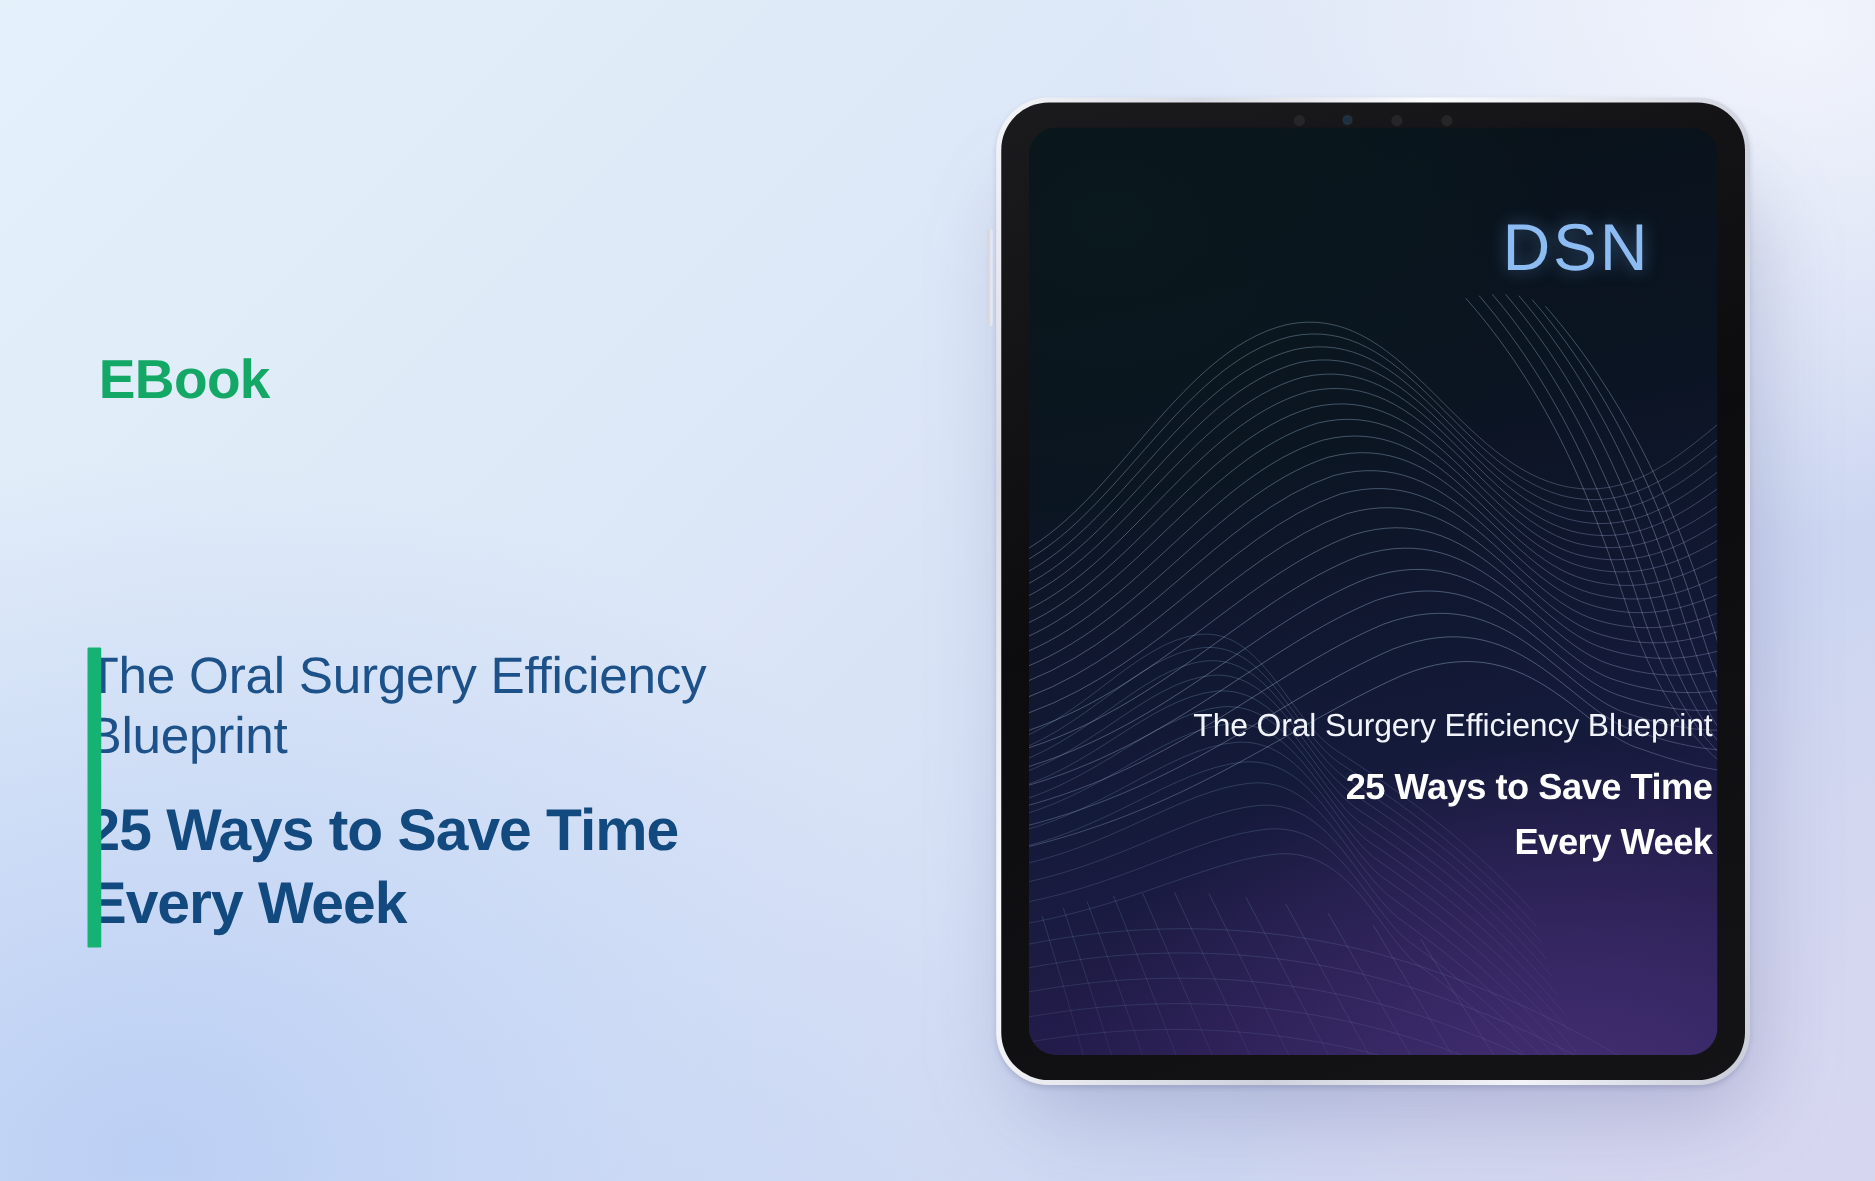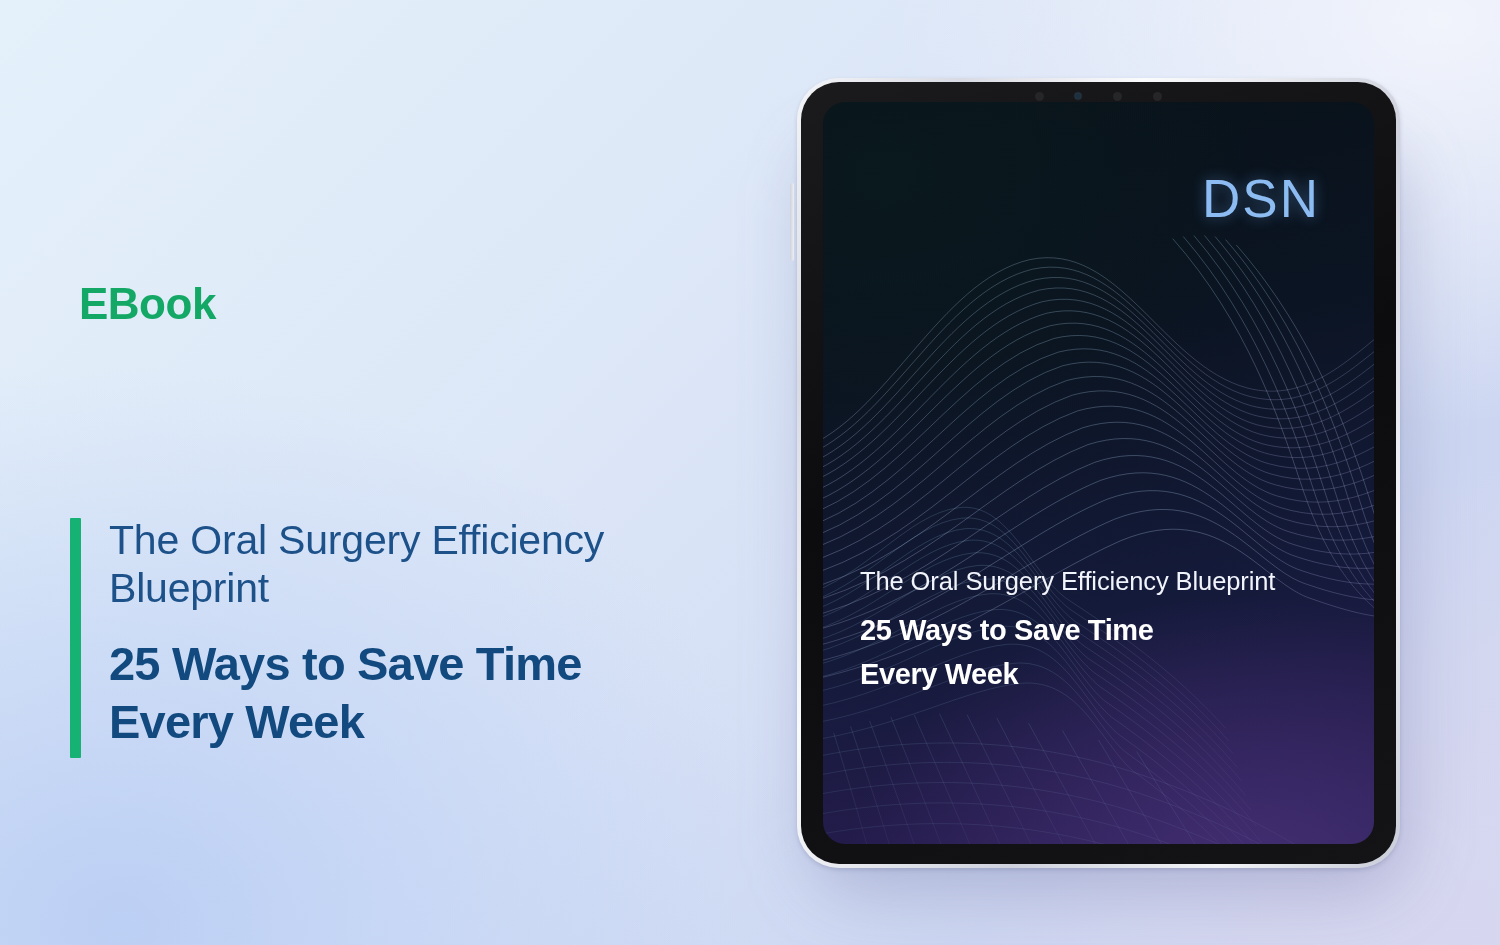--- a/index.html
+++ b/index.html
@@ -45,21 +45,21 @@
   }
 
   #accent-bar {
     position:absolute;
     left:0; top:2px;
     width:11px; height:240px;
     background:#16b274;
     border-radius:1px;
   }
 
-  #headline-text { padding-left:39px; }
+  #headline-text { }
 
   #subtitle {
     font-size:41px;
     font-weight:300;
     line-height:1.18;
     letter-spacing:-0.2px;
     color:#1d5189;
     white-space:pre-line;
   }
 
@@ -84,20 +84,21 @@
   }
 
   #tablet {
     position:absolute;
     left:797px; top:78px;
     width:603px; height:790px;
     border-radius:42px;
     background:linear-gradient(118deg,#f4f5f8 0%,#d9dbe4 16%,#fafbfc 34%,#cfd2dd 62%,#f3f4f8 82%,#c8ccd8 100%);
     padding:4px;
     box-shadow:0 2px 4px rgba(60,64,110,0.18);
+    text-align:right;
   }
 
   #tablet-frame {
     position:relative;
     width:100%; height:100%;
     border-radius:38px;
     background:linear-gradient(160deg,#1b1b1d 0%,#0c0c0e 45%,#141416 100%);
     padding:20px 22px;
   }
 

